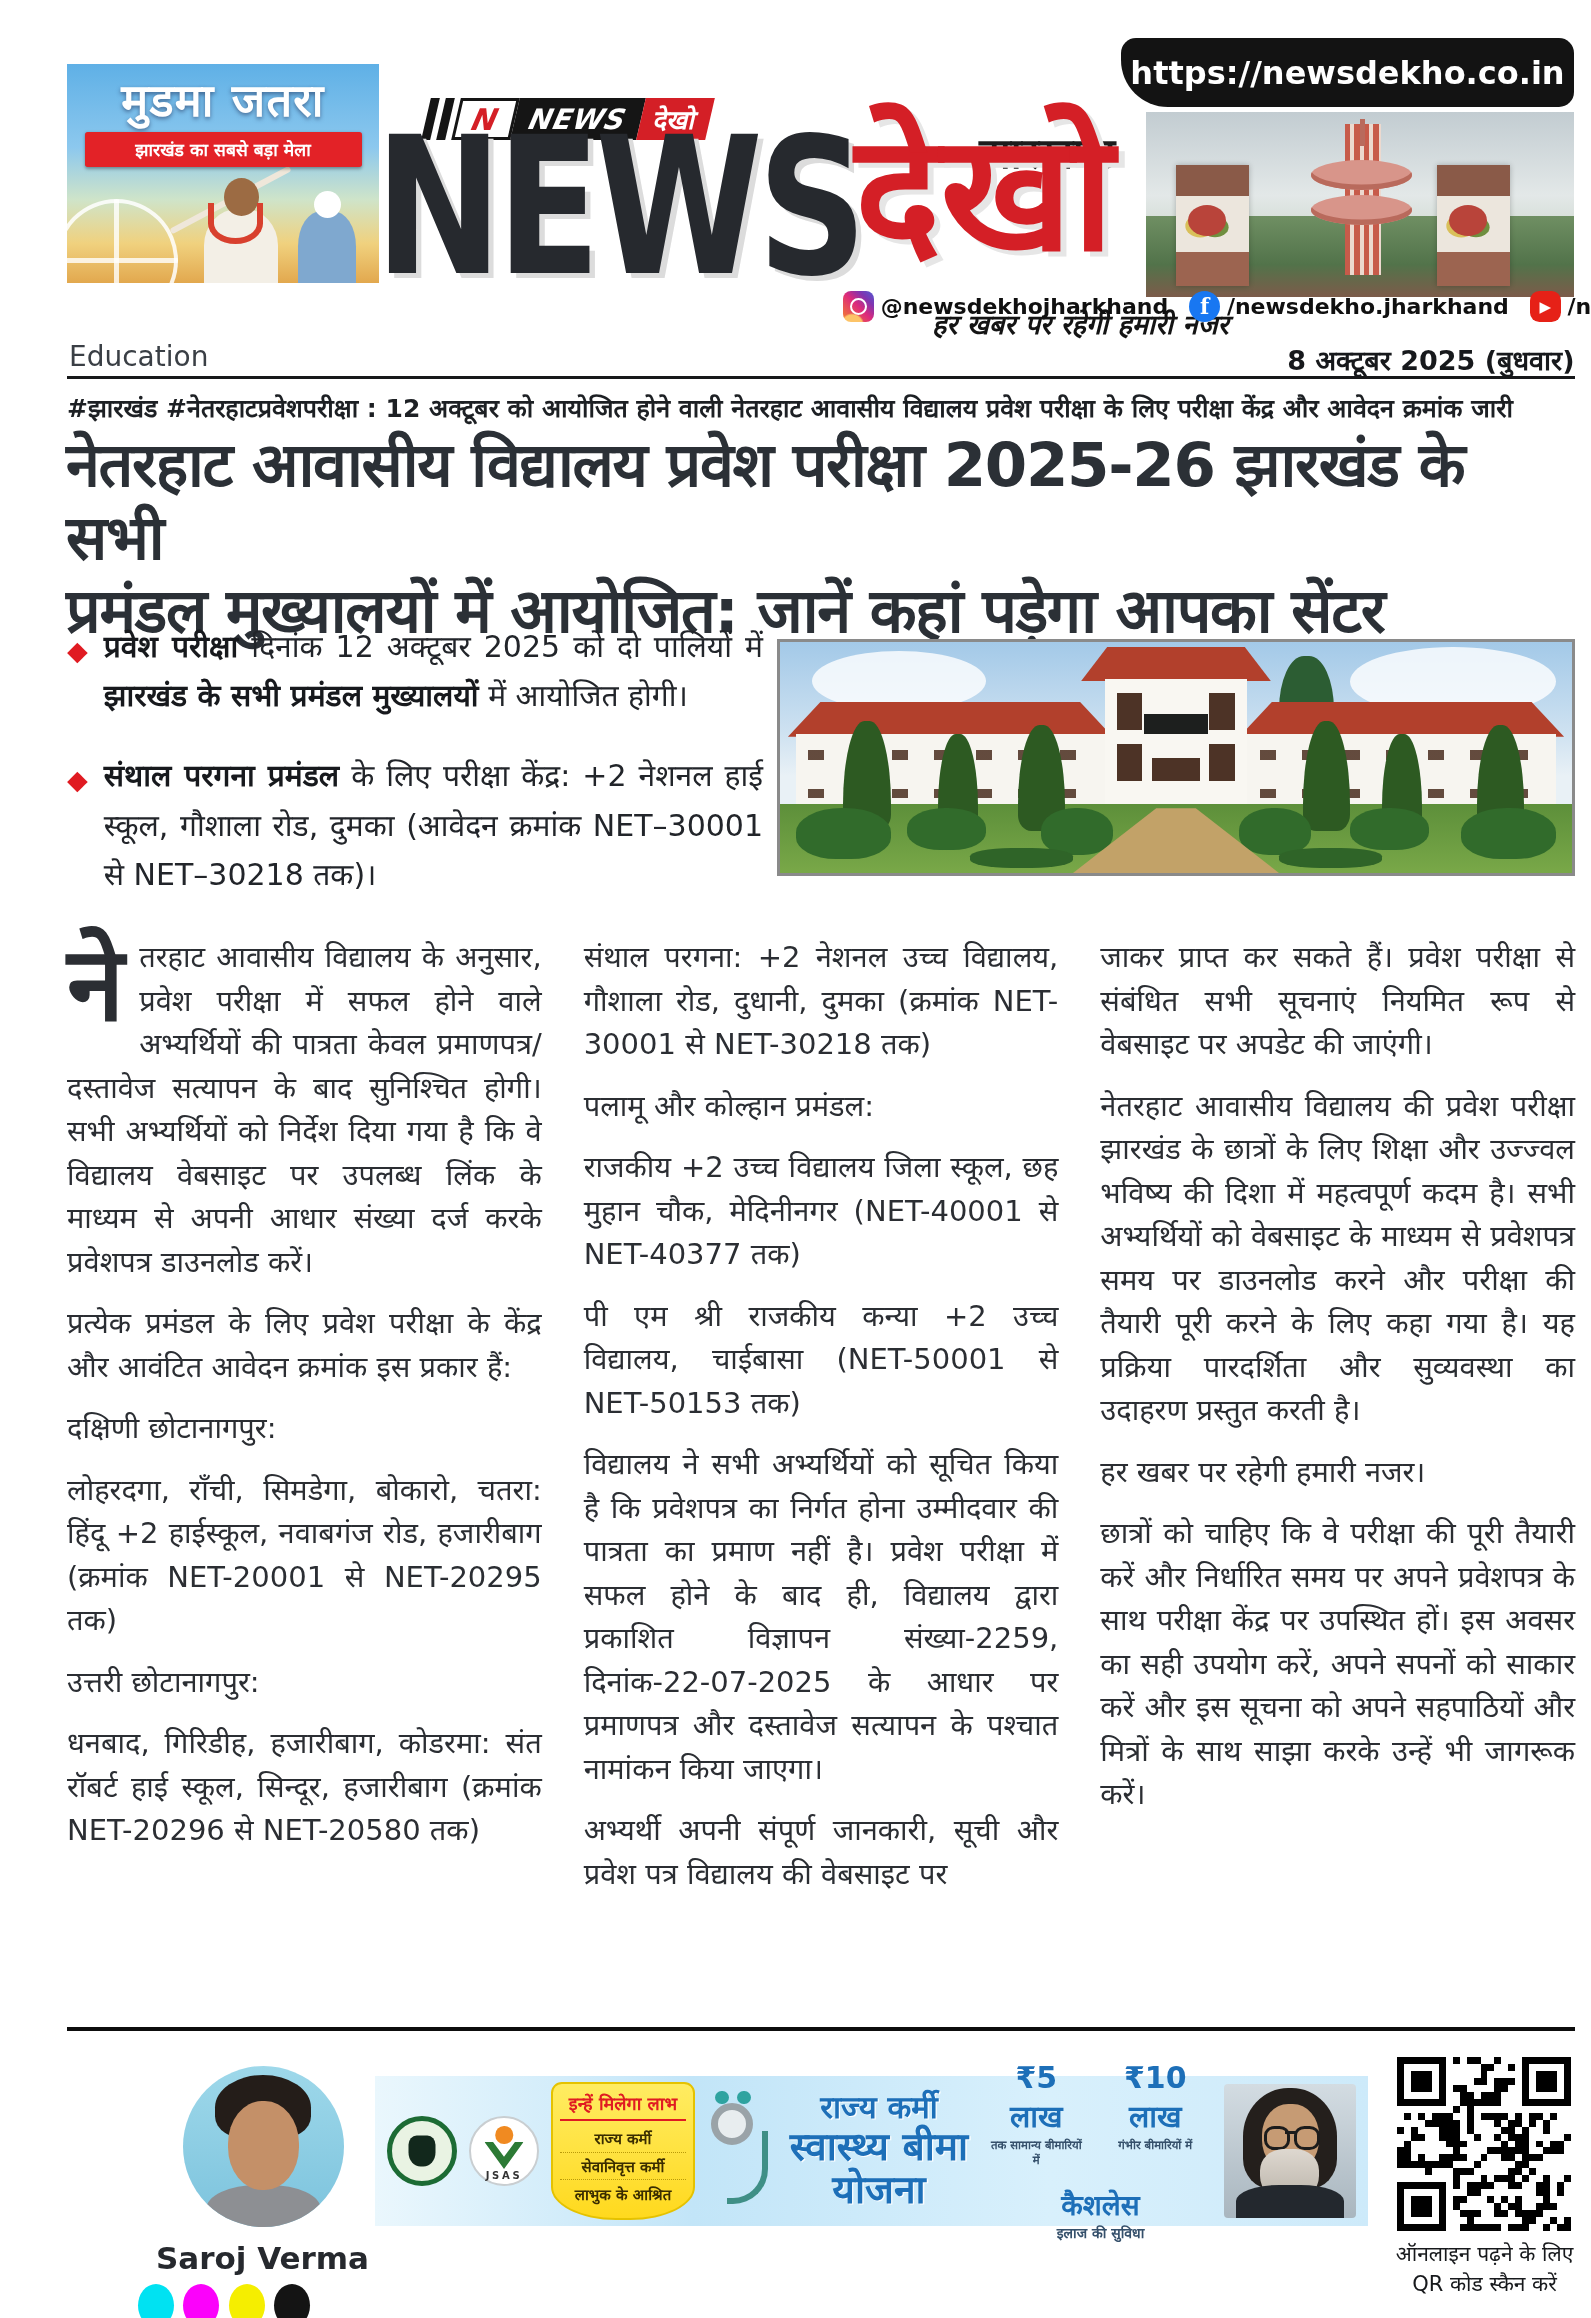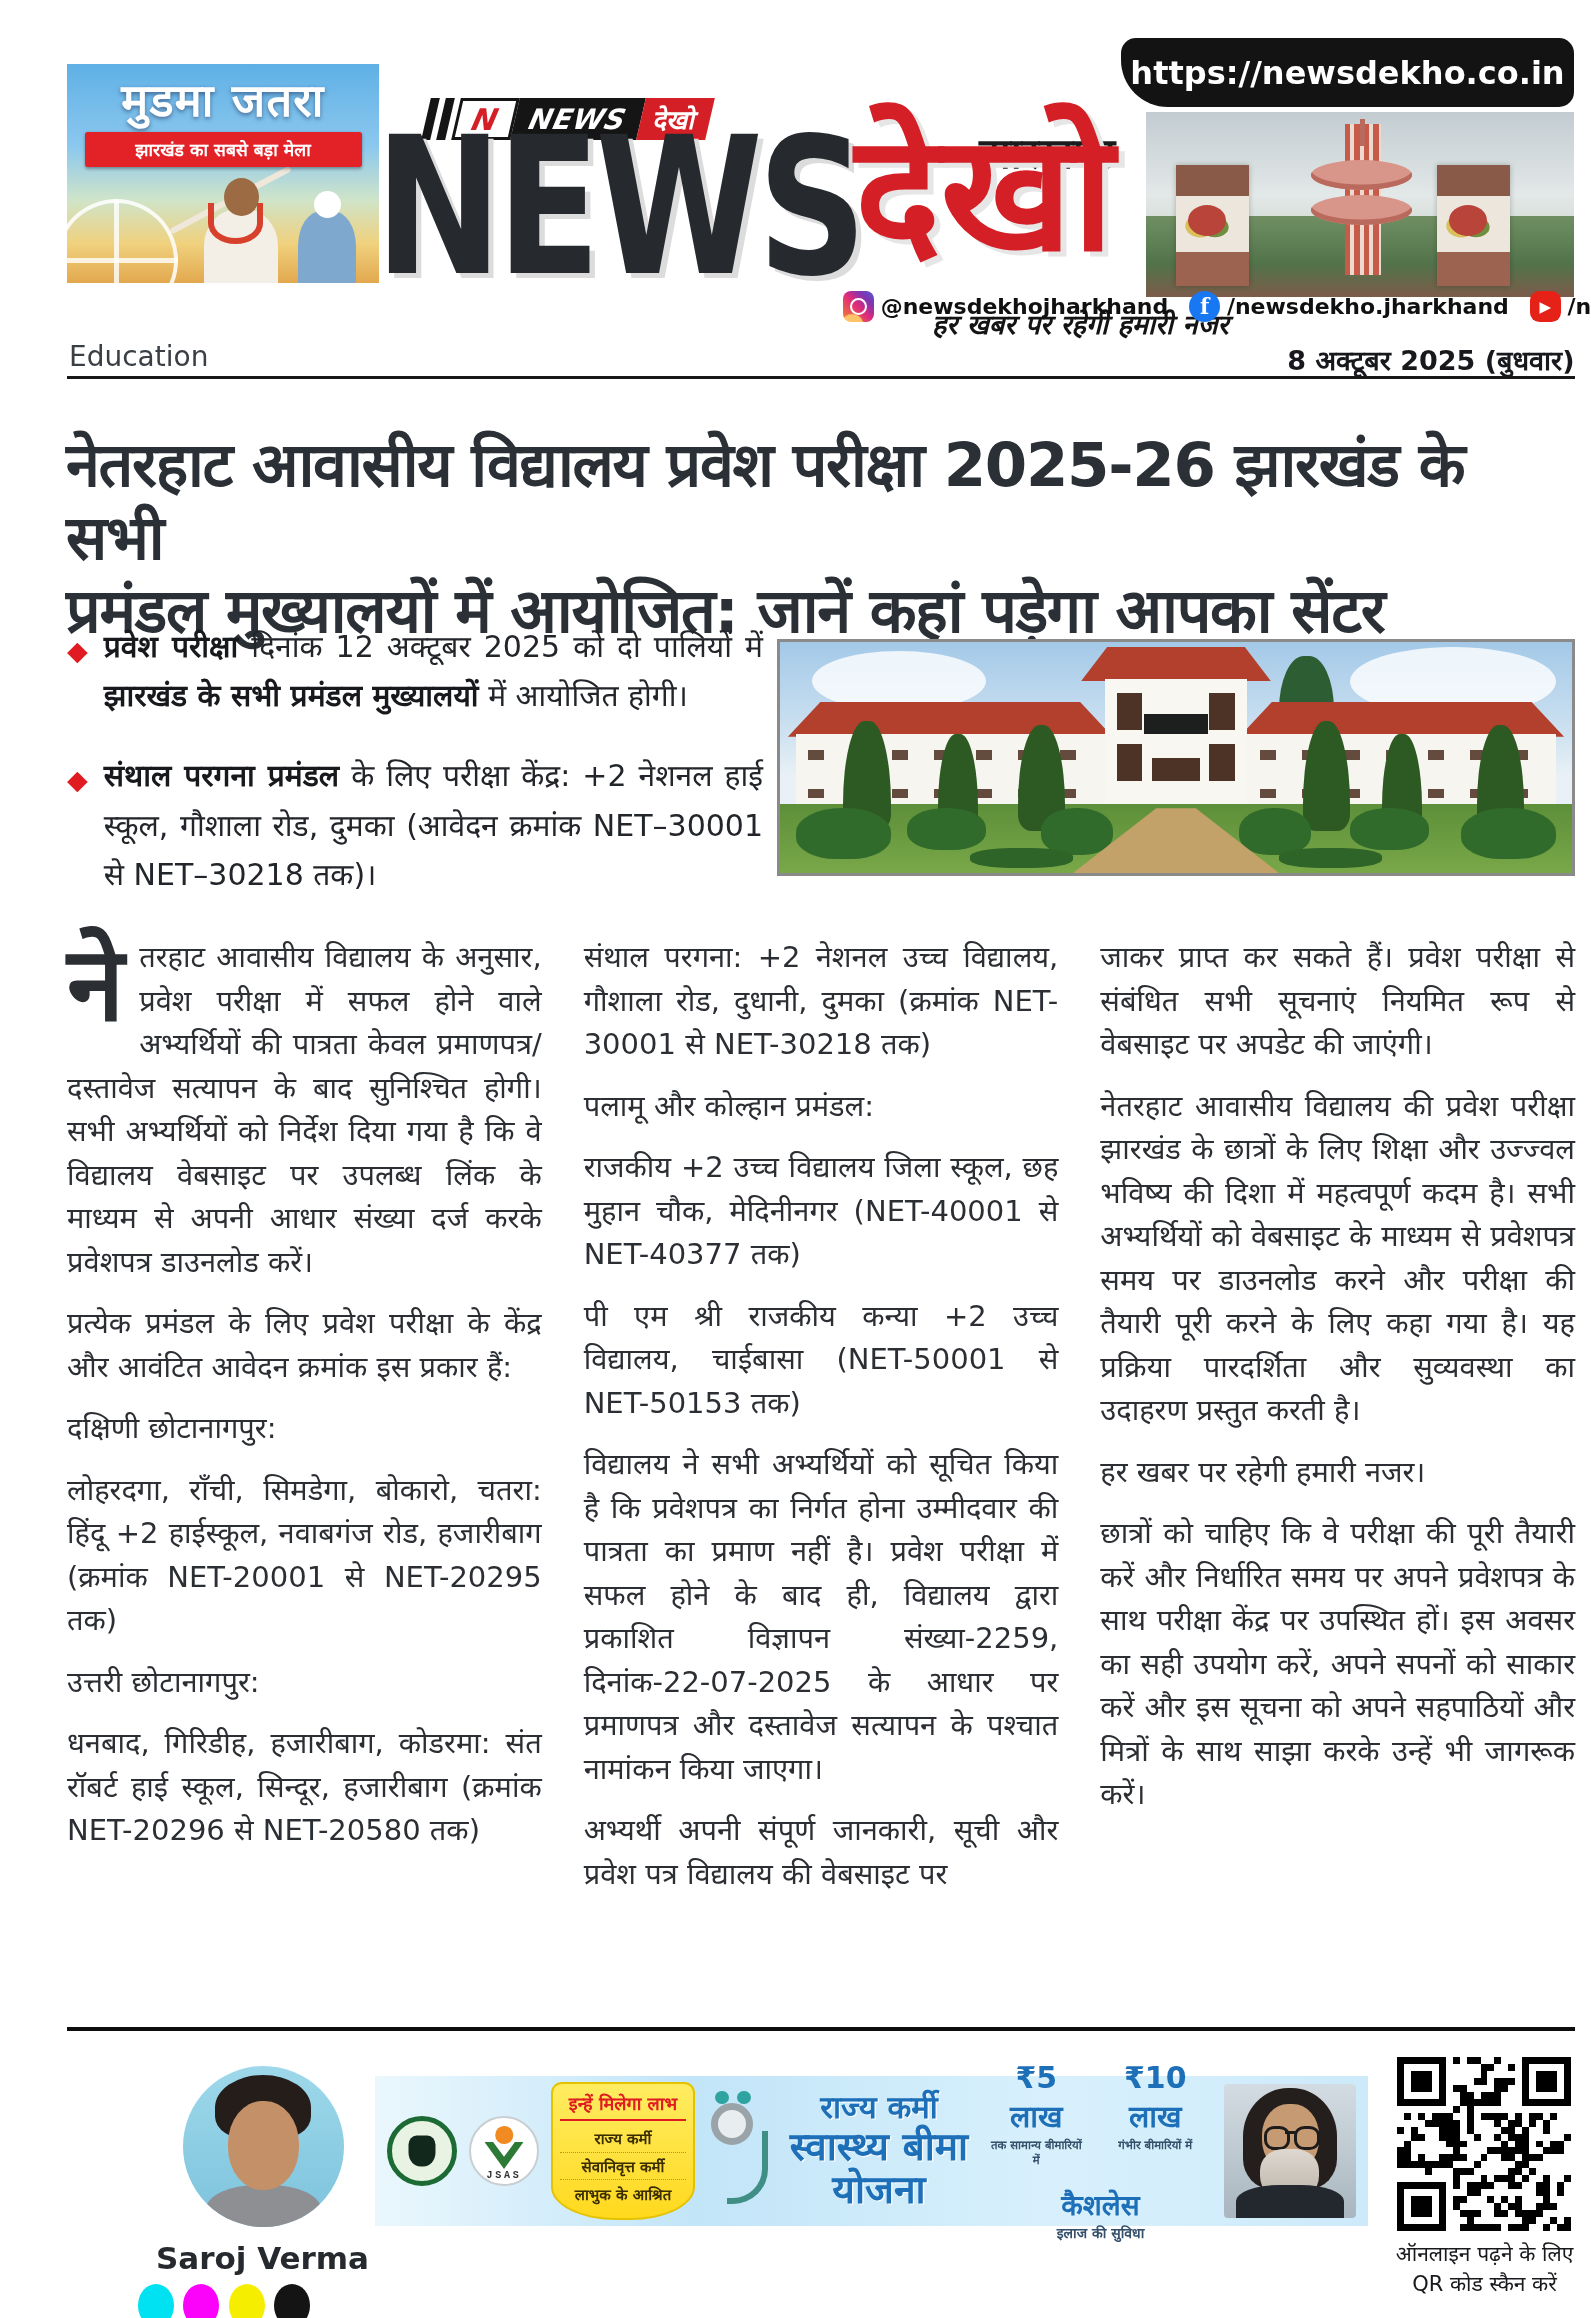--- a/index.html
+++ b/index.html
@@ -119,21 +119,21 @@
   .cmyk{position:absolute;left:138px;top:2284px;display:flex;gap:9.4px;}
   .dot{width:36px;height:43px;border-radius:50%;}
   .dot.c{background:#00e2f2;}
   .dot.m{background:#fb02fb;}
   .dot.y{background:#f5ee00;}
   .dot.k{background:#141414;}
 
   .banner{position:absolute;left:375px;top:2076px;width:993px;height:150px;box-sizing:border-box;
     background:linear-gradient(90deg,#eaf7fd,#c2e5f8 32%,#d8f0fc 68%,#cdeafa);display:flex;align-items:center;
     padding:0 12px;gap:12px;}
-  .seal{width:70px;height:70px;border-radius:50%;flex:none;position:relative;font-family:Liberation Mono, monospace;}
+  .seal{width:70px;height:70px;border-radius:50%;flex:none;position:relative;}
   .seal.jh{background:#e9f3e3;border:5.4px solid #1c6b34;box-sizing:border-box;}
   .seal-core{position:absolute;left:50%;top:50%;width:27px;height:31px;transform:translate(-50%,-50%);background:#12281c;border-radius:30% 30% 45% 45%;}
   .seal.jsas{background:#fff;border:2px solid #c9ced1;box-sizing:border-box;}
   .js-head{position:absolute;left:50%;top:8px;width:17.5px;height:17.5px;transform:translateX(-50%);background:#f08a21;border-radius:50%;}
   .js-leaf{position:absolute;left:50%;top:24px;width:39px;height:27px;transform:translateX(-50%);background:#2c7a35;clip-path:polygon(50% 100%,0 0,22% 0,50% 55%,78% 0,100% 0);}
   .js-label{position:absolute;left:0;bottom:2.7px;width:100%;text-align:center;font-size:10px;font-weight:bold;letter-spacing:2.7px;color:#333;}
   .shield{width:144px;flex:none;background:linear-gradient(#ffec62,#ffd91e);border:2.7px solid #e5c200;box-sizing:border-box;
     border-radius:10.8px 10.8px 45% 45%/10.8px 10.8px 24% 24%;padding:6.7px 6.7px 10.8px;text-align:center;}
   .shield-title{color:#e01b22;font-weight:bold;font-size:18px;border-bottom:2px solid #e01b22;padding-bottom:4px;margin-bottom:4px;}
   .shield-item{font-size:15px;font-weight:bold;color:#3a2d00;padding:3.4px 0;border-bottom:1.3px dotted #b99a08;}
@@ -231,20 +231,21 @@
       <span class="sicon yt">▶</span>
       <span>/newsdekho.jharkhand</span>
     </div>
 
   </div>
 
   <div class="section-label">Education</div>
   <div class="page-date">8 अक्टूबर 2025 (बुधवार)</div>
   <div class="divider"></div>
 
+  <div class="kicker">#झारखंड #नेतरहाटप्रवेशपरीक्षा : 12 अक्टूबर को आयोजित होने वाली नेतरहाट आवासीय विद्यालय प्रवेश परीक्षा के लिए परीक्षा केंद्र और आवेदन क्रमांक जारी</div>
 
   <div class="headline">
     <div>नेतरहाट आवासीय विद्यालय प्रवेश परीक्षा 2025-26 झारखंड के सभी</div>
     <div>प्रमंडल मुख्यालयों में आयोजित: जानें कहां पड़ेगा आपका सेंटर</div>
   </div>
 
   <div class="lead">
     <div class="lead-item">
       <span class="diamond">◆</span>
       <span><b>प्रवेश परीक्षा</b><span> दिनांक 12 अक्टूबर 2025 को दो पालियों में </span><b>झारखंड के सभी प्रमंडल मुख्यालयों</b><span> में आयोजित होगी।</span></span>

